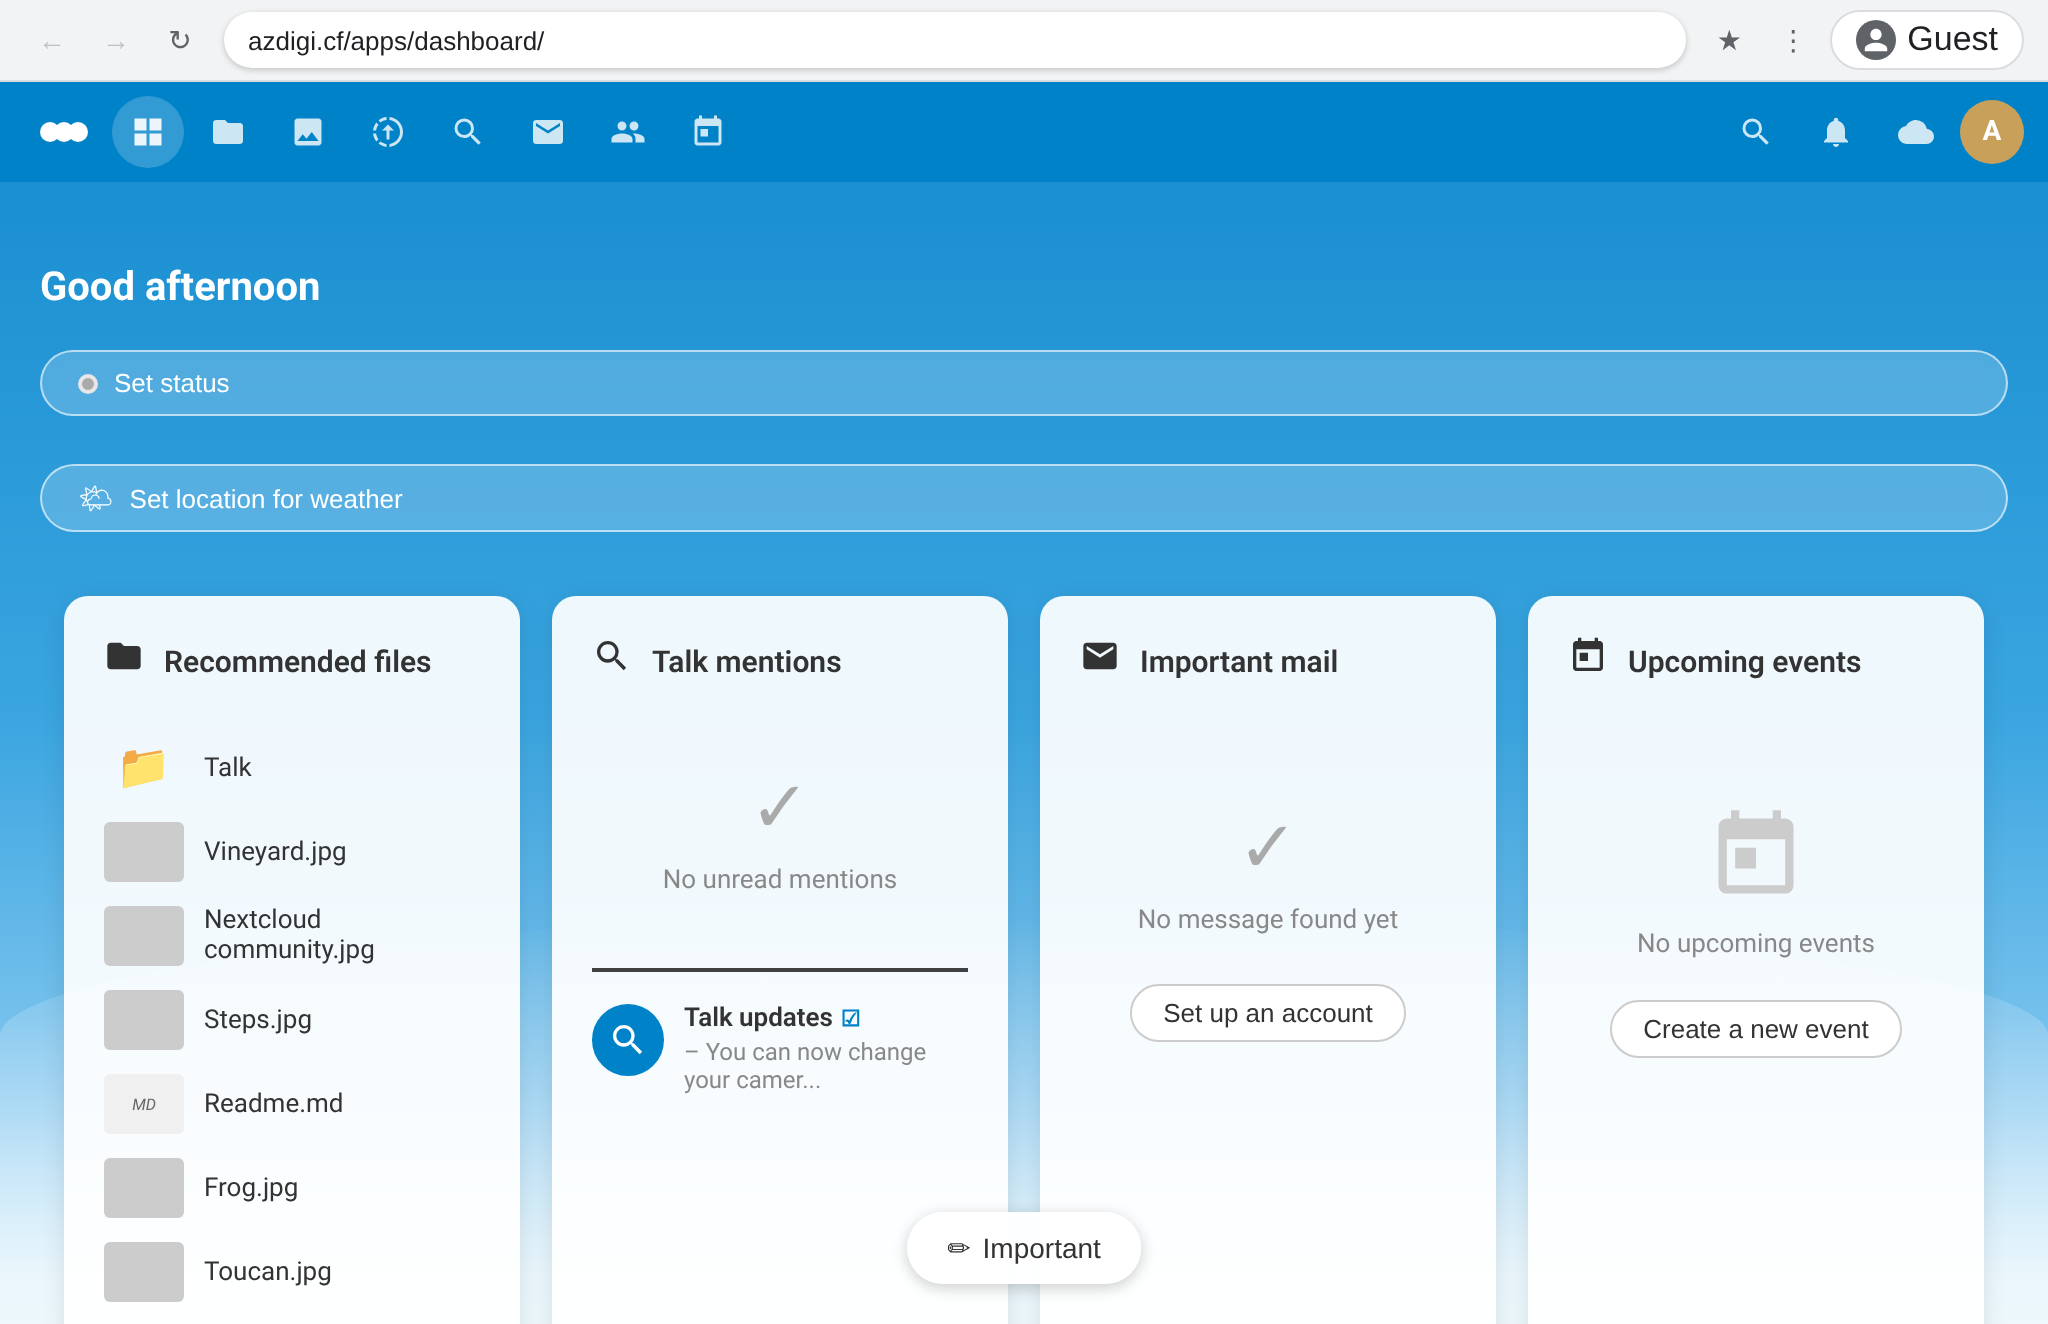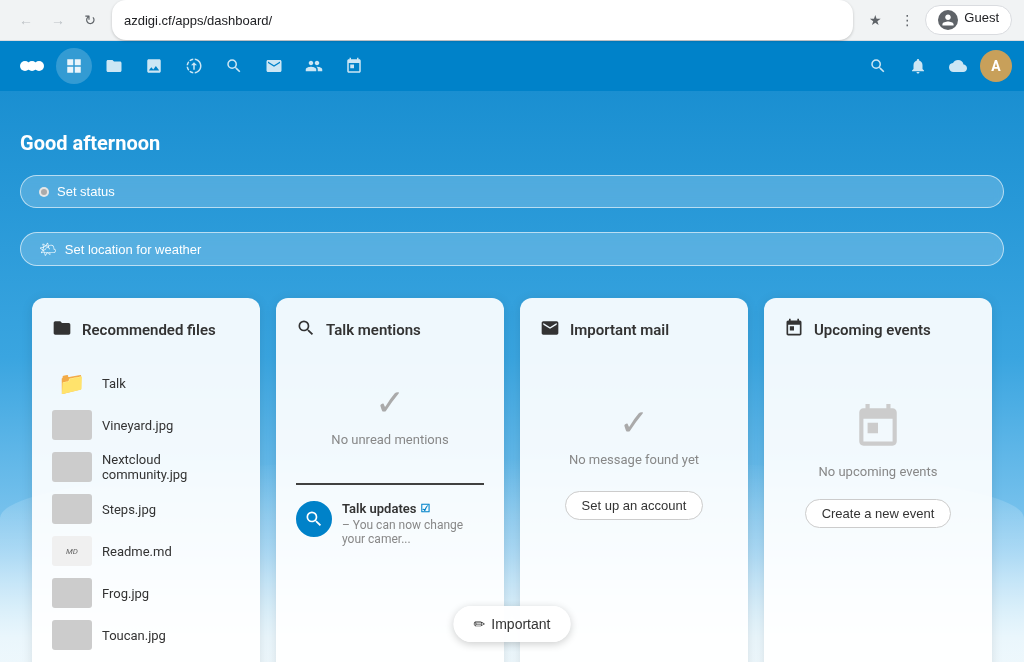--- a/index.html
+++ b/index.html
@@ -35,21 +35,21 @@
       cursor: pointer;
       display: flex;
       align-items: center;
       justify-content: center;
       color: #5f6368;
       font-size: 14px;
     }
     .nav-btn.disabled { color: #bdc1c6; cursor: default; }
     .address-bar {
       flex: 1;
-      height: 40px;
+      height: 28px;
       border-radius: 14px;
       border: none;
       background: #fff;
       padding: 0 12px;
       font-size: 13px;
       color: #202124;
       outline: none;
       box-shadow: 0 1px 3px rgba(0,0,0,0.2);
     }
     .browser-actions {
@@ -65,27 +65,28 @@
       background: transparent;
       cursor: pointer;
       display: flex;
       align-items: center;
       justify-content: center;
       color: #5f6368;
       font-size: 14px;
     }
     .guest-btn {
       display: flex;
+      align-items: center;
       gap: 6px;
       padding: 4px 12px;
       border-radius: 16px;
       border: 1px solid #dadce0;
       background: #fff;
       cursor: pointer;
-      font-size: 13px;
+      font-size: 17px;
       color: #202124;
     }
     .guest-avatar {
       width: 20px;
       height: 20px;
       border-radius: 50%;
       background: #5f6368;
       display: flex;
       align-items: center;
       justify-content: center;

